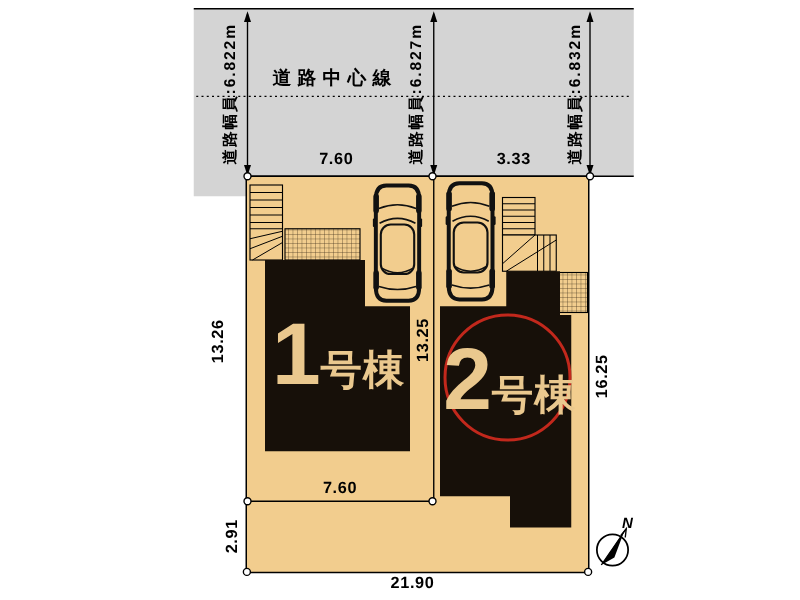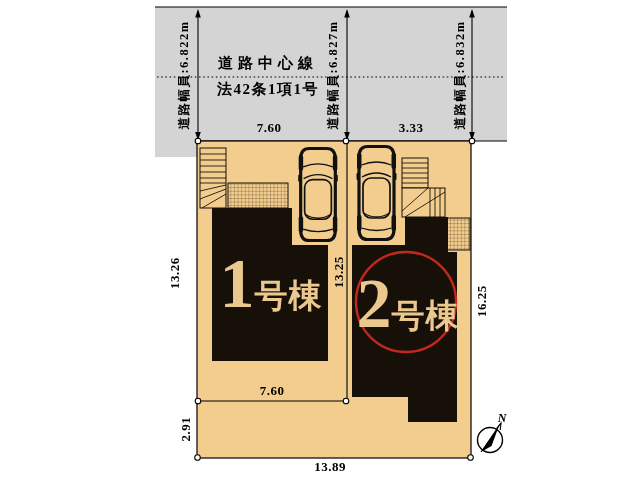--- a/index.html
+++ b/index.html
@@ -1,18 +1,18 @@
 <!DOCTYPE html>
 <html><head>
 <meta charset="utf-8">
 <style>
   html,body{margin:0;padding:0;background:#fff;}
   .stage{
     position:relative;width:640px;height:480px;background:#ffffff;overflow:hidden;
-    font-family:Liberation Serif, serif;color:#000;
+    font-family:Liberation Sans, sans-serif;color:#000;
   }
   svg.plan{position:absolute;left:0;top:0;z-index:1;}
   .t{position:absolute;z-index:2;transform:translate(-50%,-50%);white-space:nowrap;line-height:1;}
   .rot{transform:translate(-50%,-50%) rotate(-90deg);}
   .dim{font-size:13px;font-weight:700;letter-spacing:0.5px;}
   .roadlbl{font-size:12.5px;font-weight:700;letter-spacing:1.5px;}
   .roadcenter{font-size:15px;font-weight:700;letter-spacing:5px;}
   .roadlaw{font-size:15px;font-weight:700;letter-spacing:1.5px;}
   .blabel{display:flex;align-items:baseline;color:#eac88e;z-index:3;}
   .bnum{font-size:70px;font-weight:700;line-height:.85;}
@@ -107,34 +107,33 @@
 
     <g>
       <circle cx="490" cy="440" r="12.5" fill="#fff" stroke="#000" stroke-width="1.4"></circle>
       <line x1="481" y1="452" x2="501" y2="423" stroke="#000" stroke-width="1"></line>
       <polygon points="481,452 499.5,424.5 491.5,446" fill="#000"></polygon>
       <polyline points="496.5,428.5 501,423 500.2,430" fill="none" stroke="#000" stroke-width="1.1"></polyline>
     </g>
   </svg>
 
   <div class="t roadcenter" style="left:268px;top:63px;">道路中心線</div>
-  <div class="t roadlaw" style="left:268px;top:89px;">法42条1項1号</div>
 
   <div class="t rot roadlbl" style="left:184px;top:75px;">道路幅員:6.822m</div>
   <div class="t rot roadlbl" style="left:333px;top:75px;">道路幅員:6.827m</div>
   <div class="t rot roadlbl" style="left:460px;top:75px;">道路幅員:6.832m</div>
 
   <div class="t dim" style="left:269px;top:127px;">7.60</div>
   <div class="t dim" style="left:411px;top:127px;">3.33</div>
   <div class="t rot dim" style="left:174px;top:273px;">13.26</div>
   <div class="t rot dim" style="left:338px;top:272px;">13.25</div>
   <div class="t rot dim" style="left:481px;top:301px;">16.25</div>
   <div class="t dim" style="left:272px;top:390px;">7.60</div>
   <div class="t rot dim" style="left:185px;top:429px;">2.91</div>
-  <div class="t dim" style="left:330px;top:466px;">13.89</div>
+  <div class="t dim" style="left:330px;top:466px;">21.90</div>
 
   <div class="t blabel" style="left:271px;top:284px;">
     <span class="bnum">1</span>
       <span class="bsuf">号棟</span>
   </div>
   <div class="t blabel" style="left:408px;top:304px;">
     <span class="bnum">2</span>
       <span class="bsuf">号棟</span>
   </div>
 

